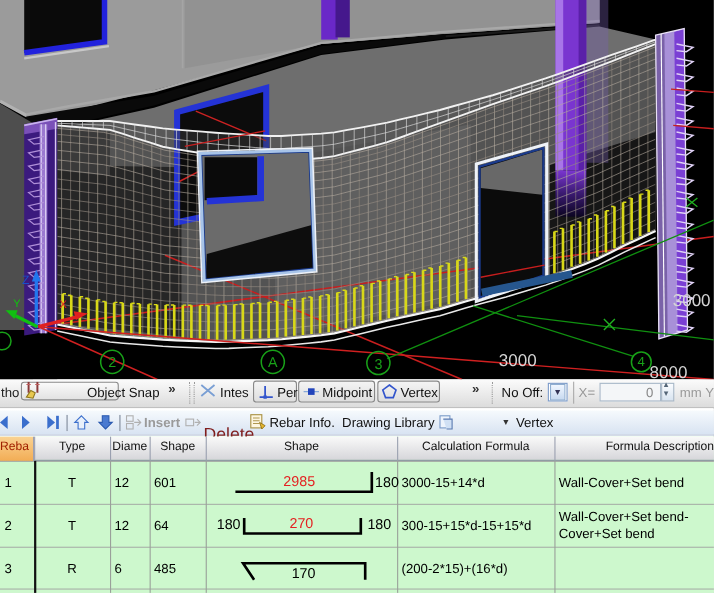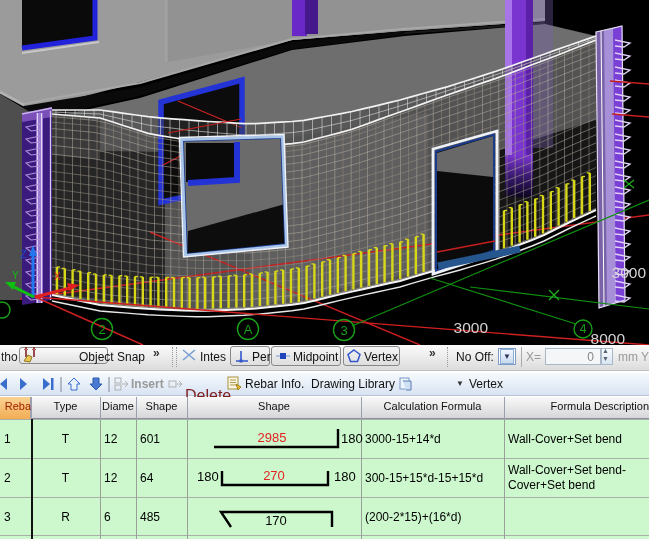--- a/index.html
+++ b/index.html
@@ -495,21 +495,21 @@
 <rect x="1" y="2" width="9" height="11" fill="#eef4fc" stroke="#7a9ac8" stroke-width="1"></rect>
 <path d="M4,5 L12,5 L12,14 L7,14" fill="#d0e0f4" stroke="#5a7ab0" stroke-width="1"></path>
 </svg>
 <div class="abs" style="left:417px;top:377px;font-size:12px;color:#111;margin-top:40px;">Others</div>
 <div class="abs" style="left:456px;top:379px;font-size:8px;color:#333;">▼</div>
 <div class="abs" style="left:469px;top:377px;font-size:12px;color:#111;">Vertex</div>
 
 <div class="abs" style="left:0;top:397px;width:649px;height:142px;background:#cdf8cd;"></div>
 <div class="abs" style="left:0;top:397px;width:649px;height:22px;background:linear-gradient(#f9f9f9,#d6d6da);border-bottom:1px solid #8890a0;"></div>
 <div class="abs" style="left:0;top:397px;width:31px;height:22px;background:linear-gradient(#fbd390,#f5b55f);background:linear-gradient(#fad292,#f2ad55);border-right:1px solid #a0a0b0;"></div>
-<div class="abs" style="left:0px;top:400px;width:31px;text-align:right;font-size:11px;color:#a02000;">Reba</div>
+<div class="abs" style="left:0px;top:400px;width:14px;text-align:right;font-size:11px;color:#a02000;">Reba</div>
 <div class="abs" style="left:31px;top:400px;width:69px;text-align:center;font-size:11px;color:#111;">Type</div>
 <div class="abs" style="left:100px;top:400px;width:36px;text-align:center;font-size:11px;color:#111;">Diame</div>
 <div class="abs" style="left:136px;top:400px;width:51px;text-align:center;font-size:11px;color:#111;">Shape</div>
 <div class="abs" style="left:187px;top:400px;width:174px;text-align:center;font-size:11px;color:#111;">Shape</div>
 <div class="abs" style="left:361px;top:400px;width:143px;text-align:center;font-size:11px;color:#111;">Calculation Formula</div>
 <div class="abs" style="left:504px;top:400px;width:145px;text-align:right;font-size:11px;color:#111;">Formula Description</div>
 <div class="abs" style="left:31px;top:397px;height:22px;border-left:1px solid #9aa0b0;"></div>
 <div class="abs" style="left:100px;top:397px;height:22px;border-left:1px solid #9aa0b0;"></div>
 <div class="abs" style="left:136px;top:397px;height:22px;border-left:1px solid #9aa0b0;"></div>
 <div class="abs" style="left:187px;top:397px;height:22px;border-left:1px solid #9aa0b0;"></div>

